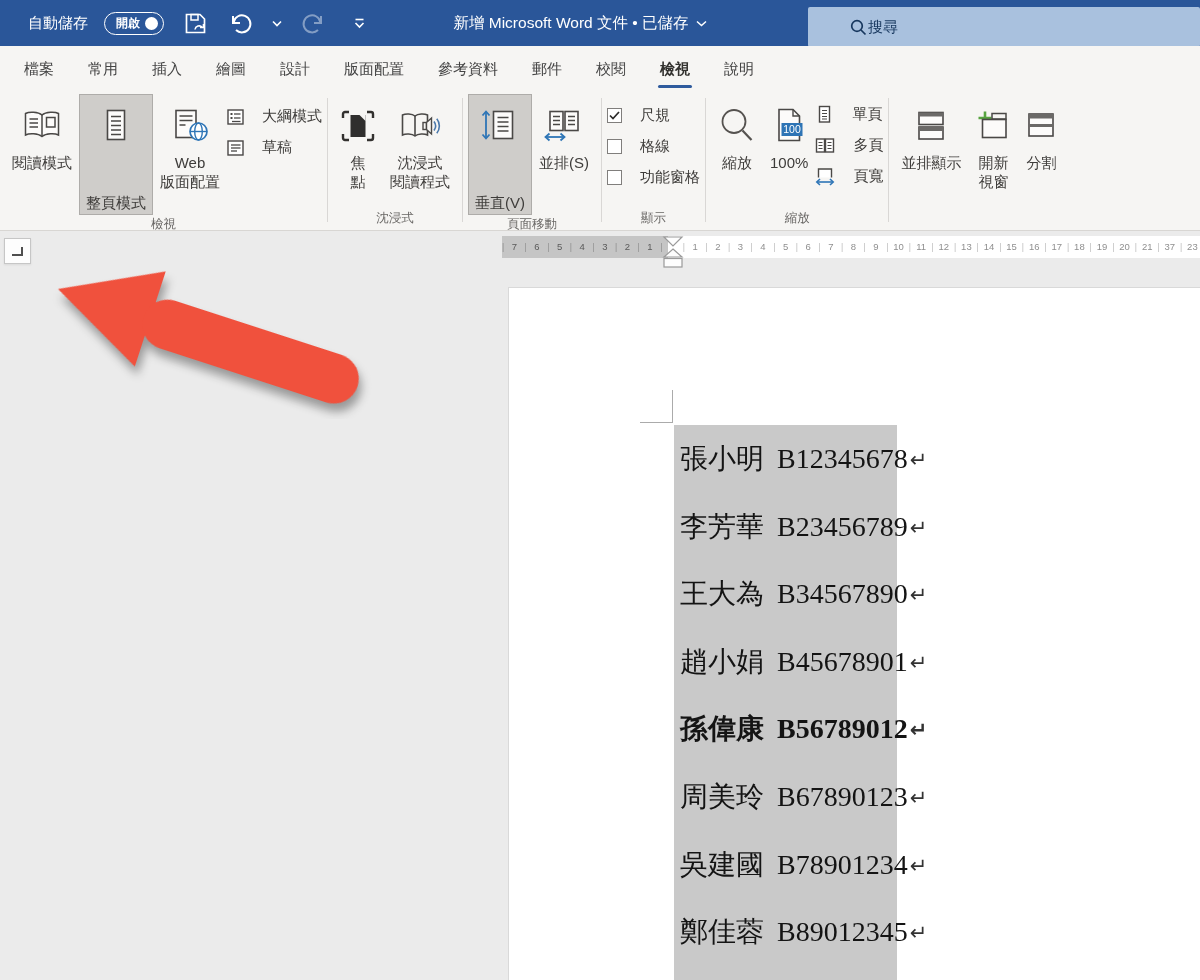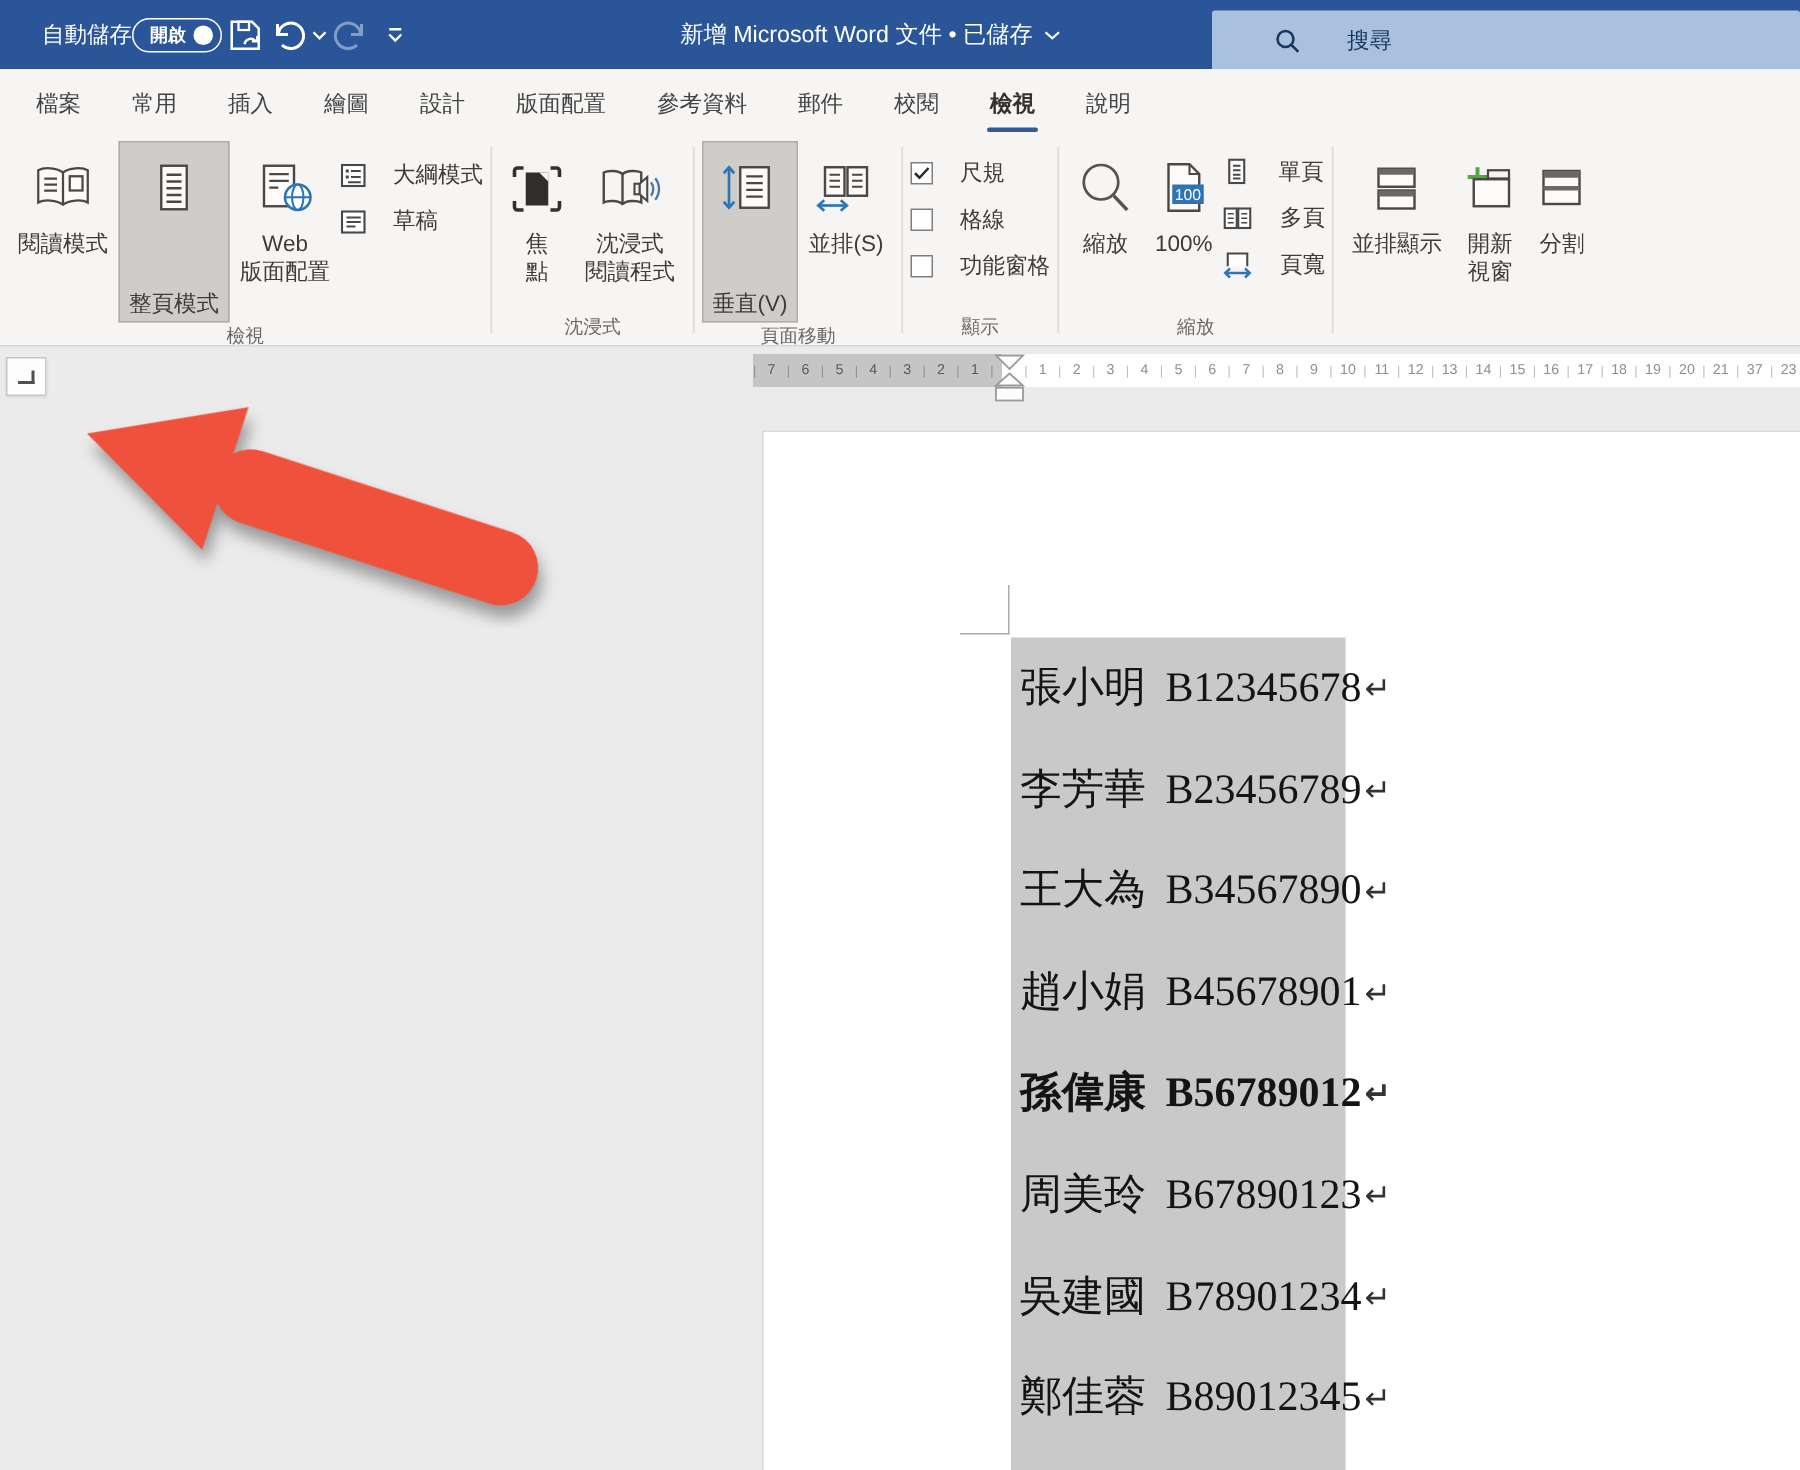--- a/index.html
+++ b/index.html
@@ -3,33 +3,33 @@
 <meta charset="utf-8">
 <style>
   * { margin:0; padding:0; box-sizing:border-box; }
   html,body { width:1200px; height:980px; overflow:hidden; }
   body { font-family:"Liberation Sans","DejaVu Sans",sans-serif; background:#ebebeb; }
   #app { position:relative; width:1200px; height:980px; }
 
   
   .titlebar { position:absolute; left:0; top:0; width:1200px; height:46px;
     background:#2a5699; display:flex; align-items:center; color:#fff; }
-  .tb-left { display:flex; align-items:center; gap:0; padding-left:28px; }
+  .tb-left { display:flex; align-items:center; gap:16px; padding-left:28px; }
   .autosave-label { font-size:15px; }
   .toggle-pill { display:flex; align-items:center; gap:5px; border:1.5px solid #fff;
     border-radius:12px; height:23px; padding:0 5px 0 11px; cursor:pointer; }
   .toggle-pill .t-lbl { font-size:12px; font-weight:bold; }
   .toggle-pill .knob { width:13px; height:13px; border-radius:50%; background:#fff; }
   .tb-ic { display:flex; align-items:center; justify-content:center; width:30px; height:30px; }
   .dim { opacity:.42; }
   .tb-title { position:absolute; left:350px; width:460px; height:46px; display:flex;
     align-items:center; justify-content:center; gap:7px; font-size:15.5px; white-space:nowrap; }
   .searchbox { position:absolute; right:0; top:7px; width:392px; height:40px;
     background:#a9c1de; border-radius:2px; display:flex; align-items:center;
-    padding-left:42px; gap:31px; color:#17375e; font-size:15px; }
+    padding-left:42px; gap:1px; color:#17375e; font-size:15px; }
 
   
   .tabrow { position:absolute; left:0; top:46px; width:1200px; height:46px;
     background:#f6f5f3; display:flex; align-items:stretch; padding-left:7px; }
   .tab { position:relative; display:flex; align-items:center; padding:0 17px;
     font-size:15px; color:#444; cursor:pointer; }
   .tab.active { font-weight:bold; color:#33322f; }
   .tab.active::after { content:""; position:absolute; left:15px; right:15px; bottom:4px;
     height:3px; border-radius:2px; background:#2f5b9d; }
 

